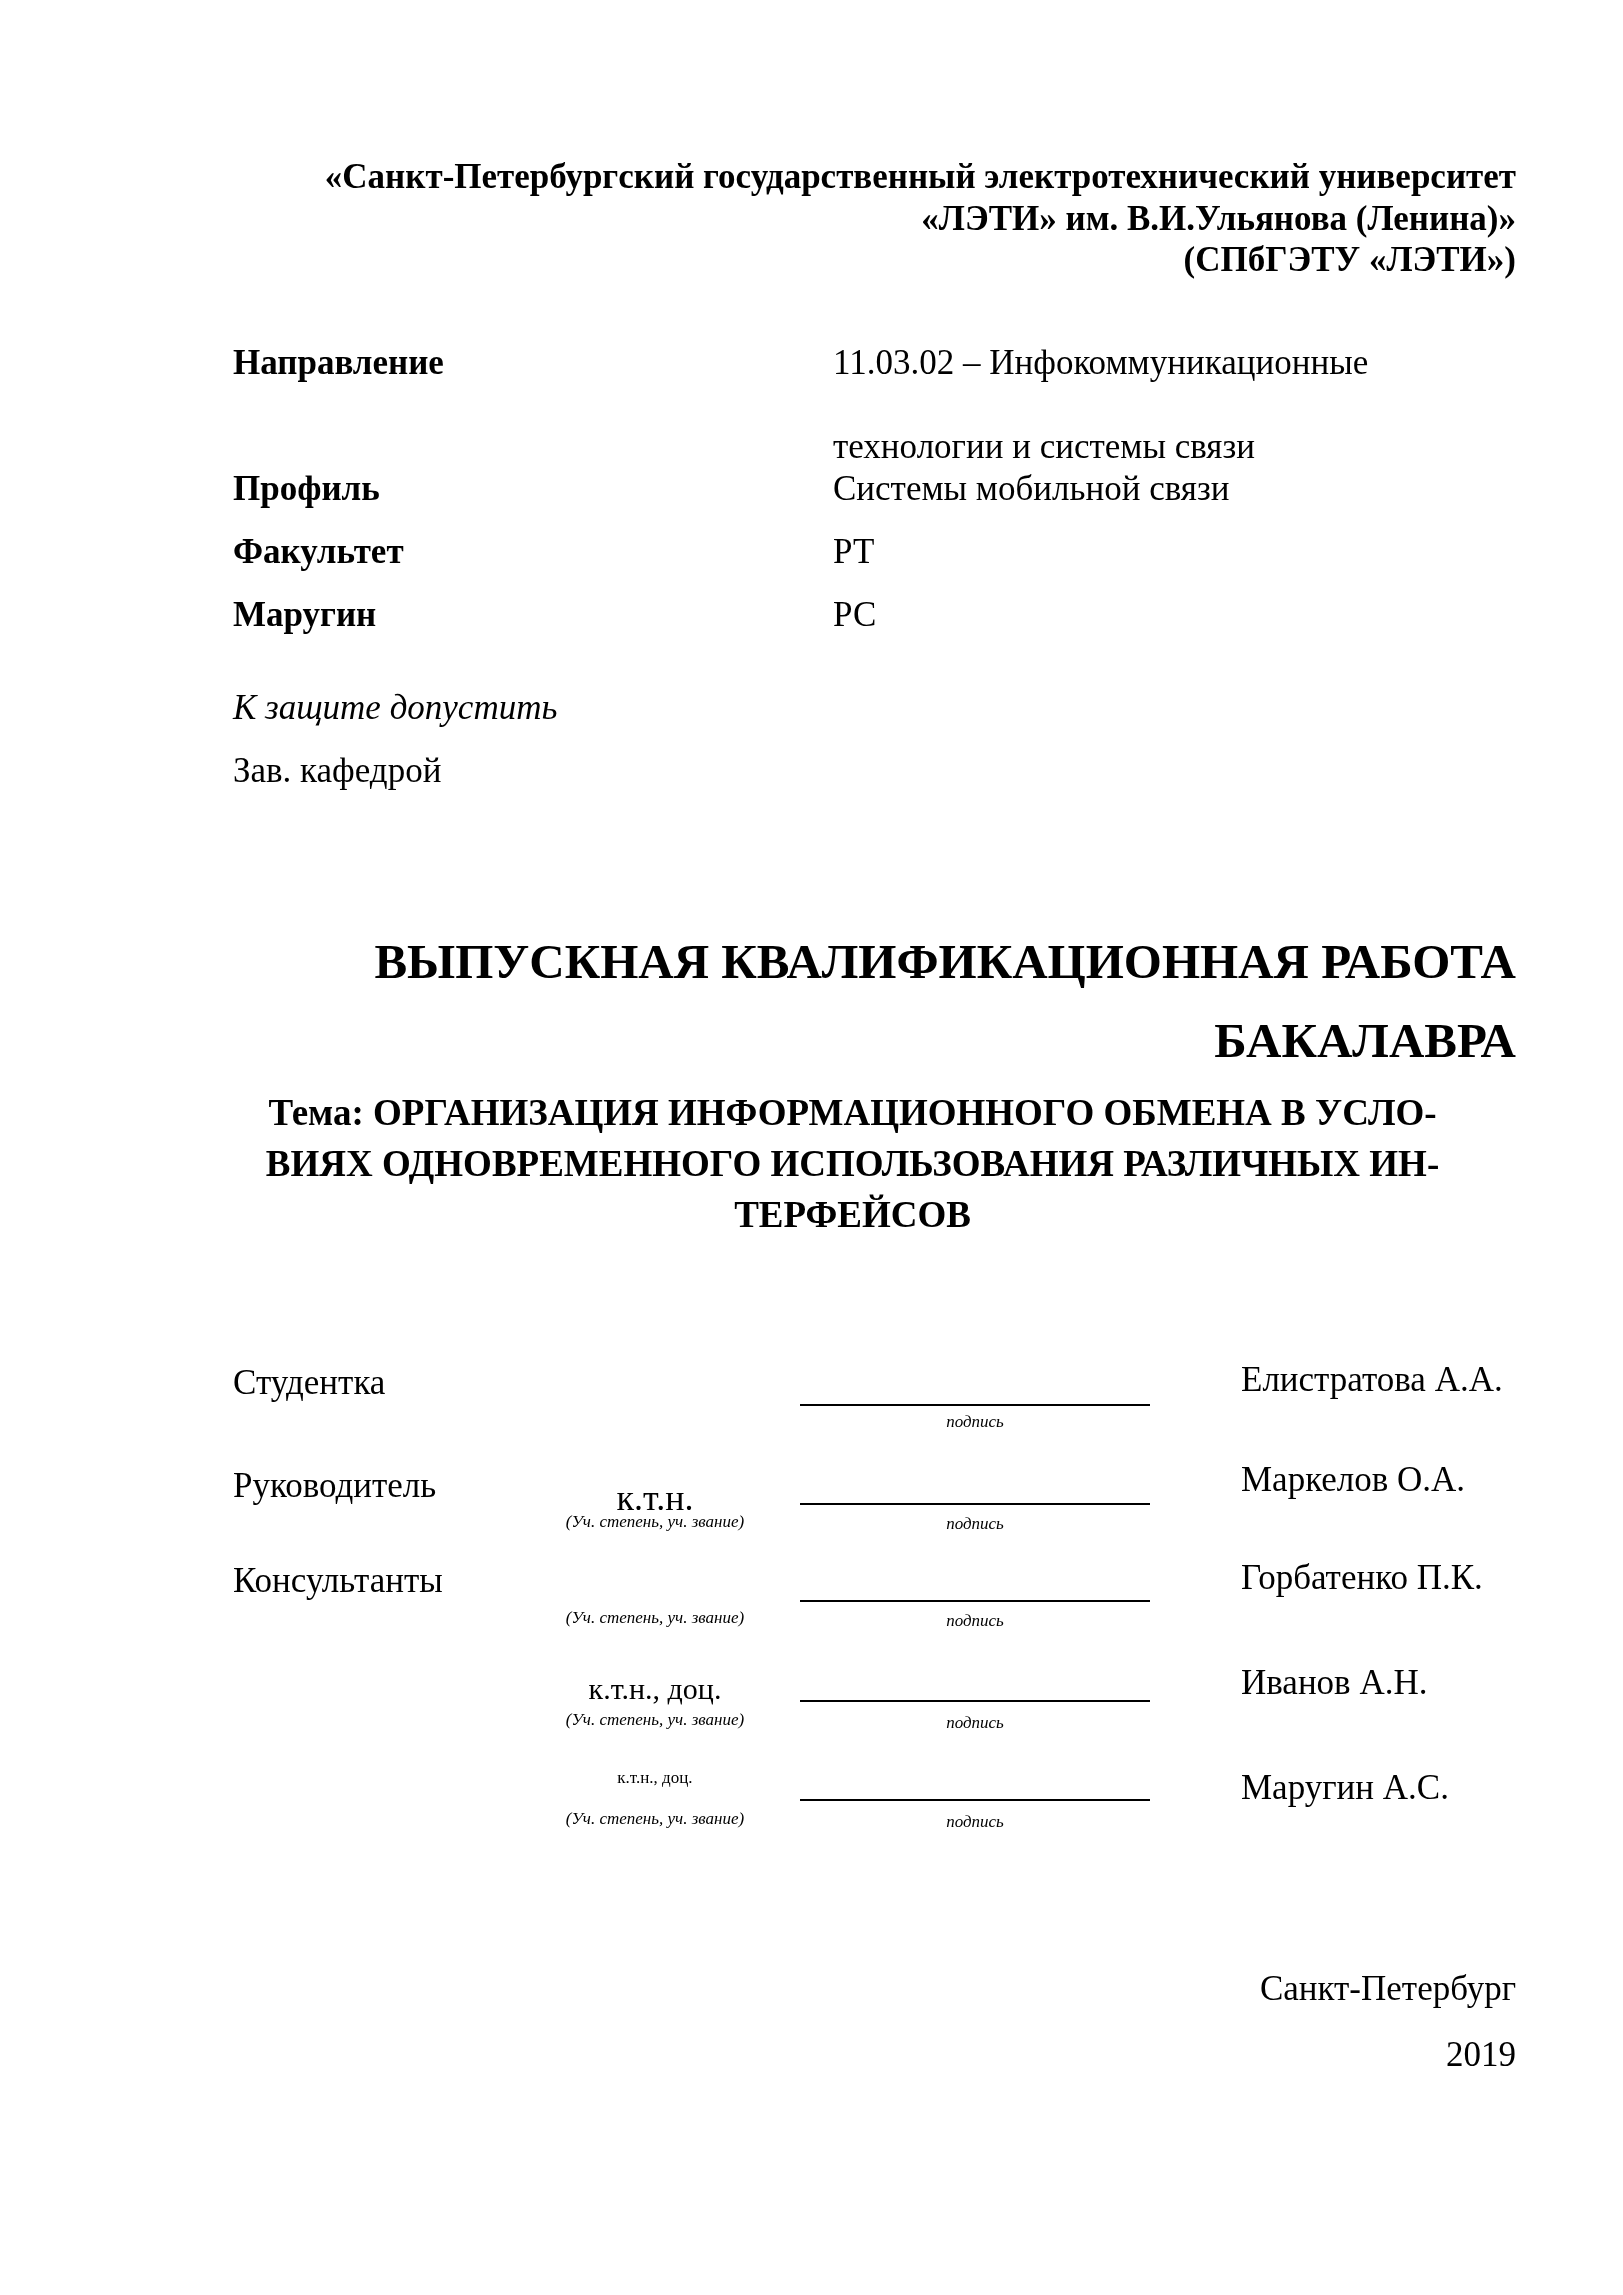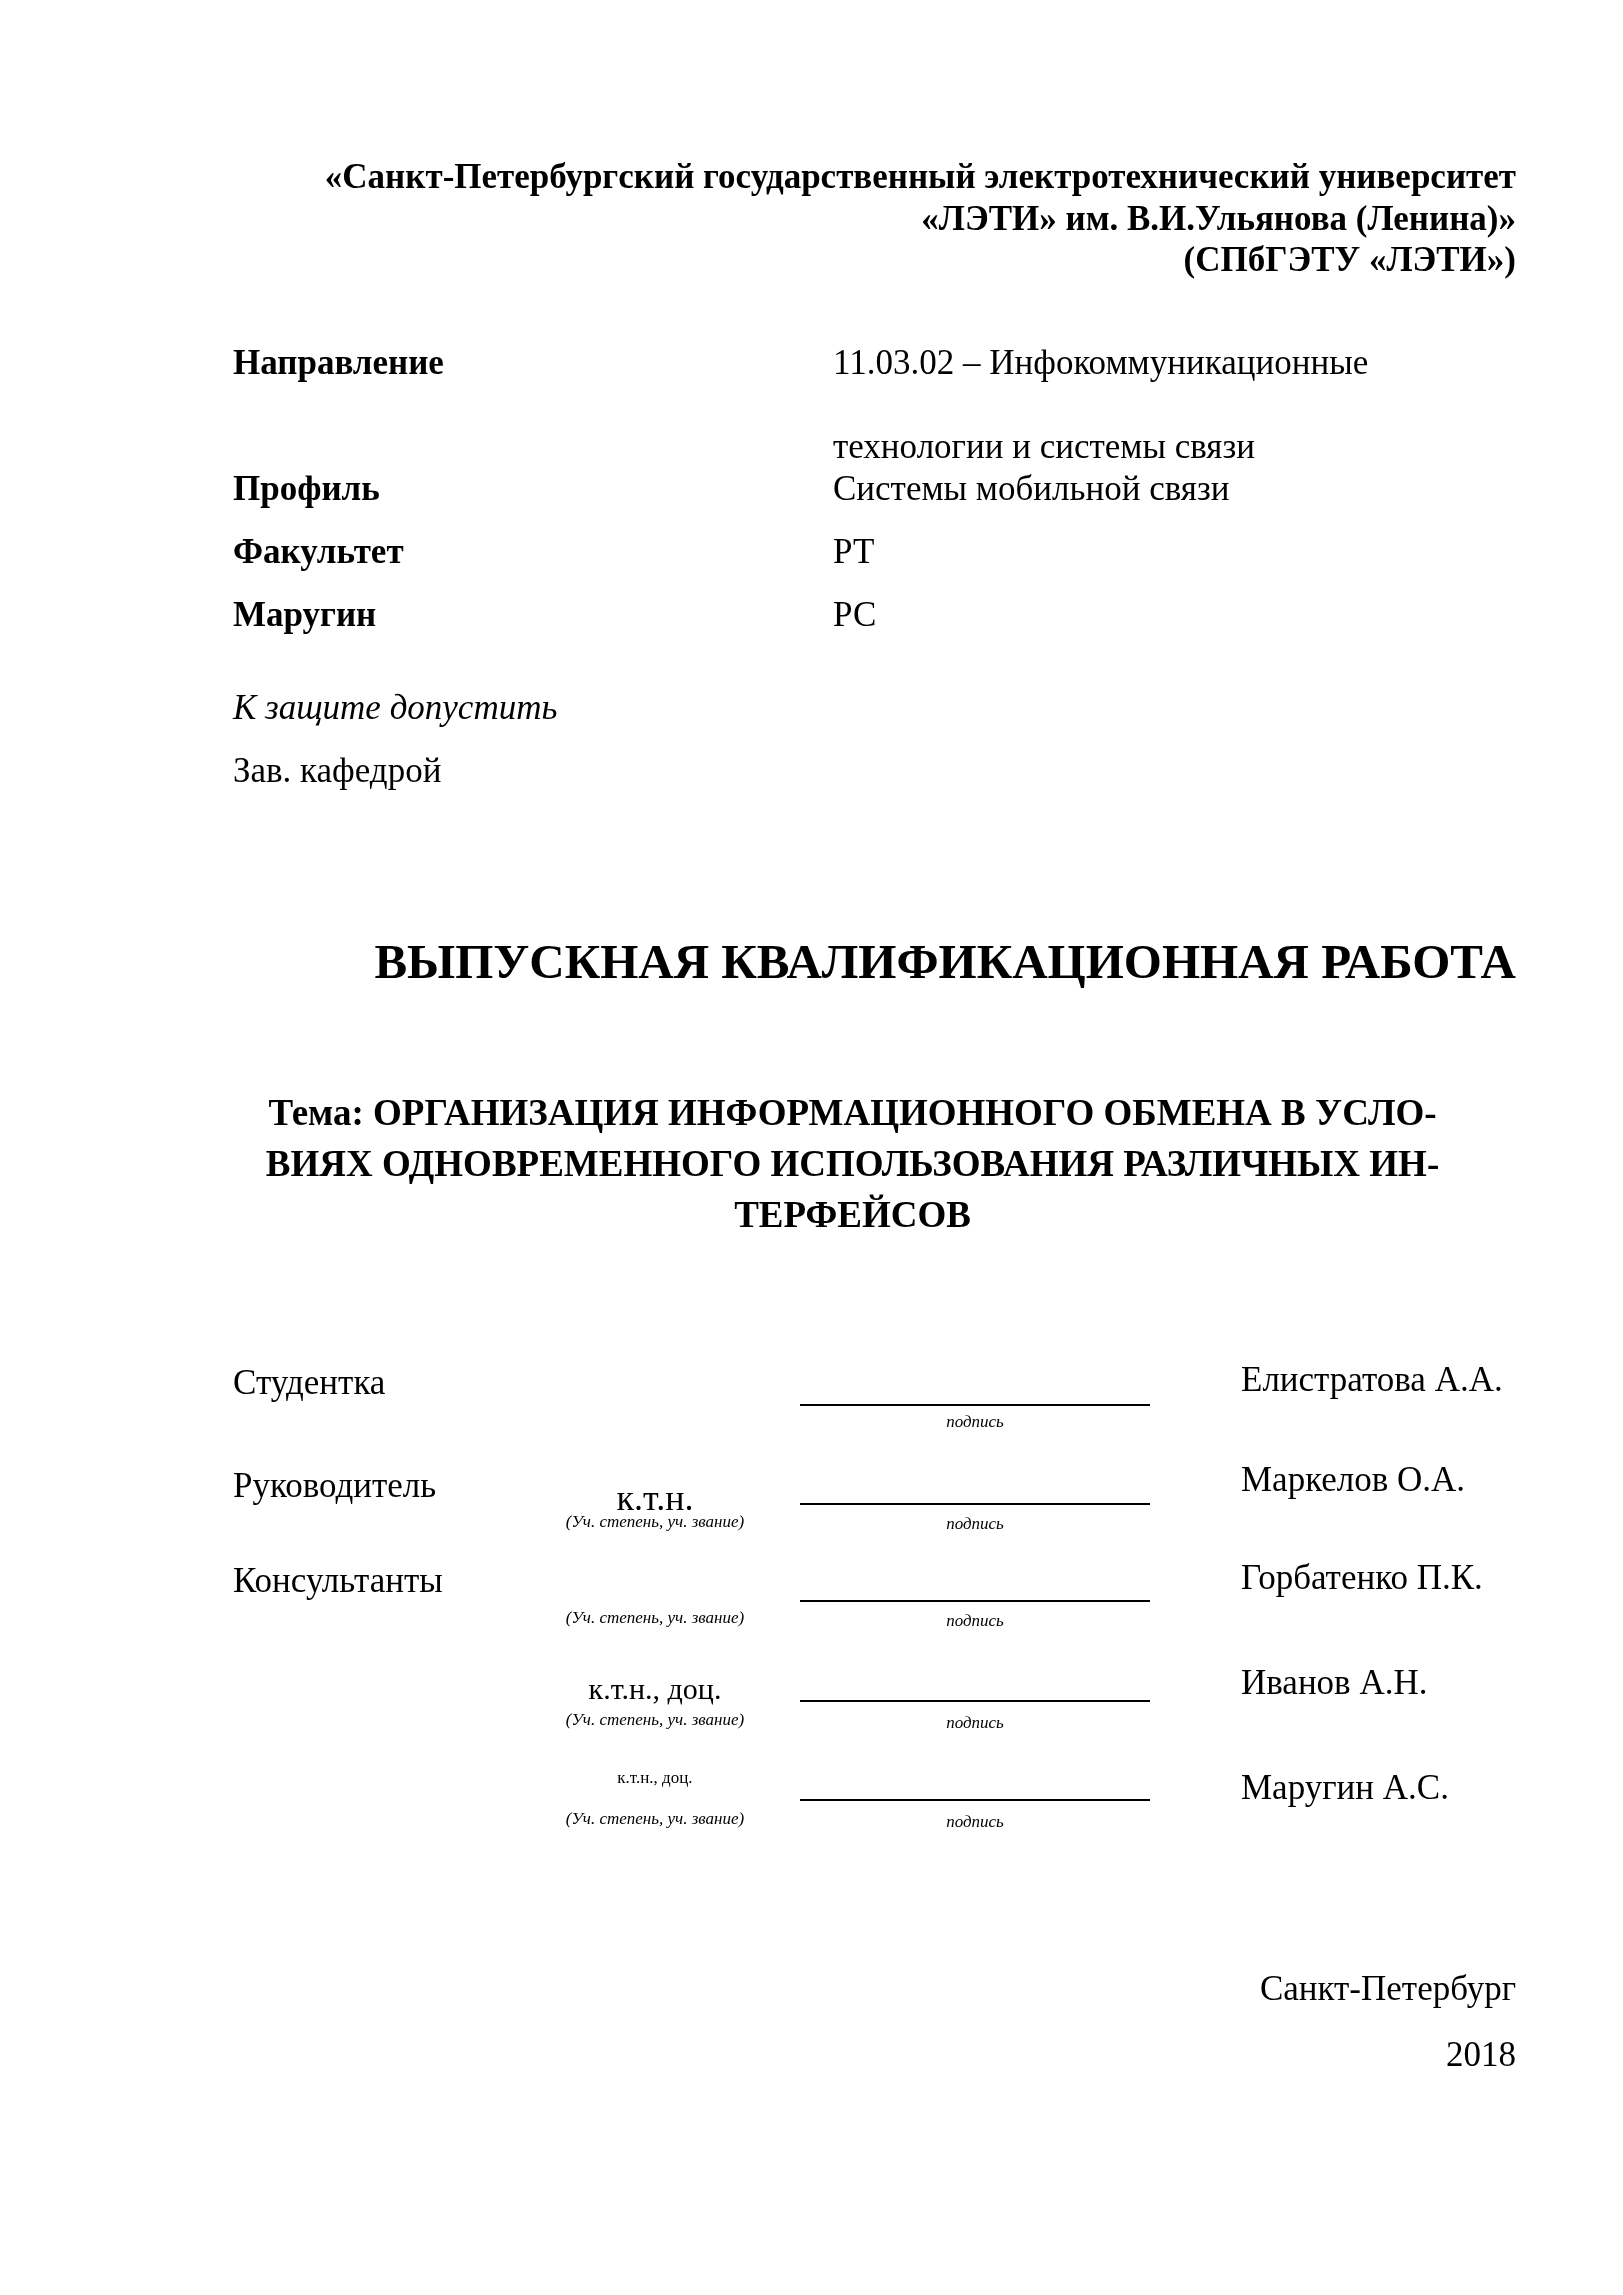--- a/index.html
+++ b/index.html
@@ -49,20 +49,21 @@
   <div class="abs lbl b fs45" style="top:532px;">Факультет</div>
   <div class="abs val fs45" style="top:532px;">РТ</div>
 
   <div class="abs lbl b fs45" style="top:595px;">Маругин</div>
   <div class="abs val fs45" style="top:595px;">РС</div>
 
   <div class="abs lbl i fs45" style="top:688px;">К защите допустить</div>
   <div class="abs lbl fs45" style="top:751px;">Зав. кафедрой</div>
 
   <div class="abs ctr b fs63" style="top:934px;">ВЫПУСКНАЯ КВАЛИФИКАЦИОННАЯ РАБОТА</div>
+  <div class="abs ctr b fs63" style="top:1013px;">БАКАЛАВРА</div>
 
   <div class="abs theme-ctr b fs47" style="top:1090px;">Тема: ОРГАНИЗАЦИЯ ИНФОРМАЦИОННОГО ОБМЕНА В УСЛО-</div>
   <div class="abs theme-ctr b fs47" style="top:1141px;">ВИЯХ ОДНОВРЕМЕННОГО ИСПОЛЬЗОВАНИЯ РАЗЛИЧНЫХ ИН-</div>
   <div class="abs theme-ctr b fs47" style="top:1192px;">ТЕРФЕЙСОВ</div>
 
   <div class="abs lbl fs45" style="top:1363px;">Студентка</div>
   <div class="abs sigline" style="top:1404px;"></div>
   <div class="abs sigcap i fs29" style="top:1412px;">подпись</div>
   <div class="abs name fs45" style="top:1360px;">Елистратова А.А.</div>
 
@@ -85,16 +86,16 @@
   <div class="abs sigcap i fs29" style="top:1713px;">подпись</div>
   <div class="abs name fs45" style="top:1663px;">Иванов А.Н.</div>
 
   <div class="abs degcol fs29" style="top:1768px;">к.т.н., доц.</div>
   <div class="abs sigline" style="top:1799px;"></div>
   <div class="abs degcol i fs29" style="top:1809px;">(Уч. степень, уч. звание)</div>
   <div class="abs sigcap i fs29" style="top:1812px;">подпись</div>
   <div class="abs name fs45" style="top:1768px;">Маругин А.С.</div>
 
   <div class="abs ctr fs45" style="top:1969px;">Санкт-Петербург</div>
-  <div class="abs ctr fs45" style="top:2035px;">2018</div>
+  <div class="abs ctr fs45" style="top:2035px;">2019</div>
 
 </div>
 
 
 </body></html>

